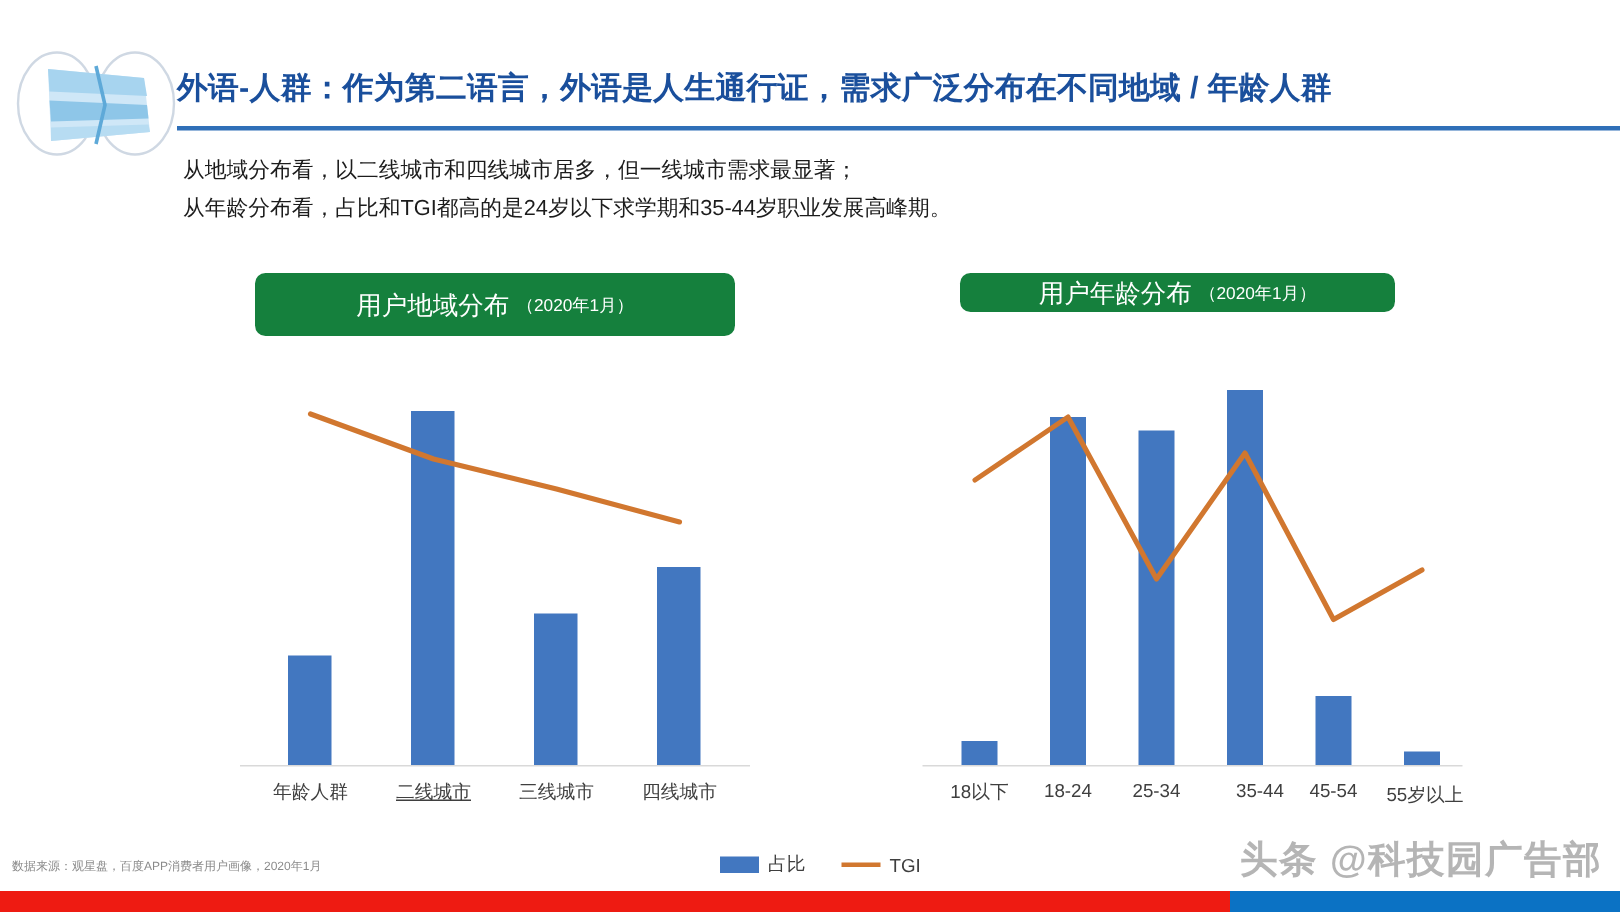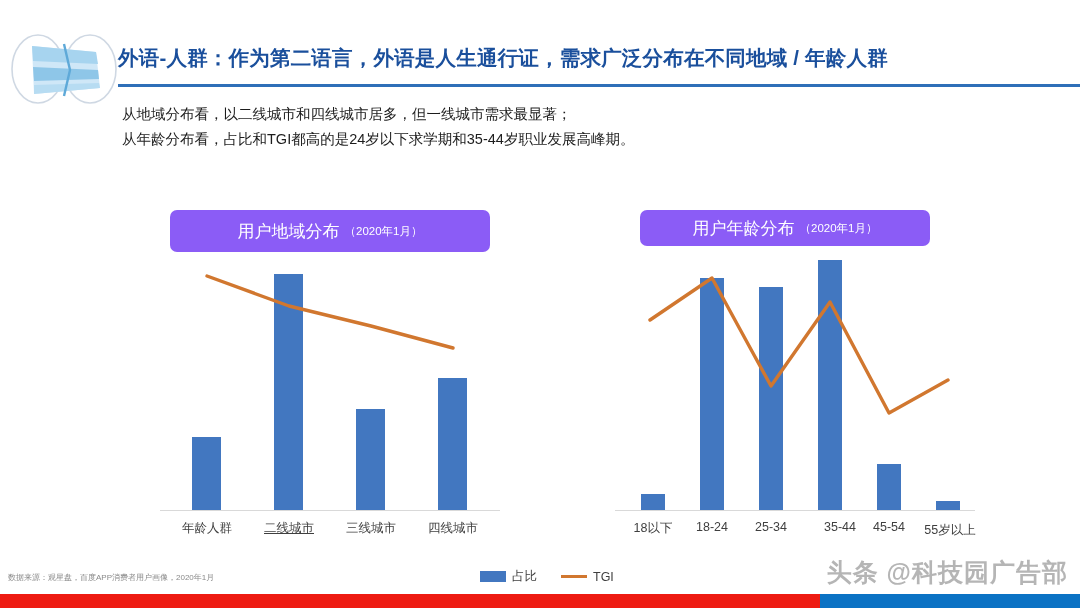--- a/index.html
+++ b/index.html
@@ -39,26 +39,25 @@
     position: absolute; left: 122px; top: 102px;
     width: 820px;
     font-size: 14.5px; line-height: 25px; color: #1c1c1c;
   }
   #lead div { white-space: nowrap; }
 
   
   .panel { position: absolute; }
   .chart-title-pill {
     position: absolute;
-    background: #8b5cf6;
+    background: #15803d;
     border-radius: 7px;
     color: #ffffff;
     display: flex; align-items: center; justify-content: center;
     white-space: nowrap;
-    margin-top: 28px;
   }
   .ct-main { font-size: 17px; }
   .ct-sub  { font-size: 11.5px; margin-left: 5px; }
 
   .plot { position: absolute; }
   .axis-line {
     position: absolute; left: 0; height: 1px;
     background: #d9d9d9;
   }
   .bar {
@@ -149,21 +148,21 @@
 
       <div class="cat-label" style="left:7px;   top:270px; width:80px;">年龄人群</div>
       <div class="cat-label" style="left:89px;  top:270px; width:80px;text-decoration:underline;">二线城市</div>
       <div class="cat-label" style="left:171px; top:270px; width:80px;">三线城市</div>
       <div class="cat-label" style="left:253px; top:270px; width:80px;">四线城市</div>
     </div>
   </div>
 
   <div class="panel">
 
-    <div class="chart-title-pill" style="left:640px; top:182px; width:290px; height:36px;">
+    <div class="chart-title-pill" style="left:640px; top:182px; width:290px; height:26px;">
       <span class="ct-main">用户年龄分布</span>
       <span class="ct-sub">（2020年1月）</span>
     </div>
 
     <div class="plot" style="left:615px; top:250px; width:360px; height:290px;">
 
       <div class="axis-line" style="top:260px; width:360px;"></div>
 
       <div class="bar" style="left:26px;  top:244px; width:24px; height:16px;"></div>
       <div class="bar" style="left:85px;  top:28px;  width:24px; height:232px;"></div>

